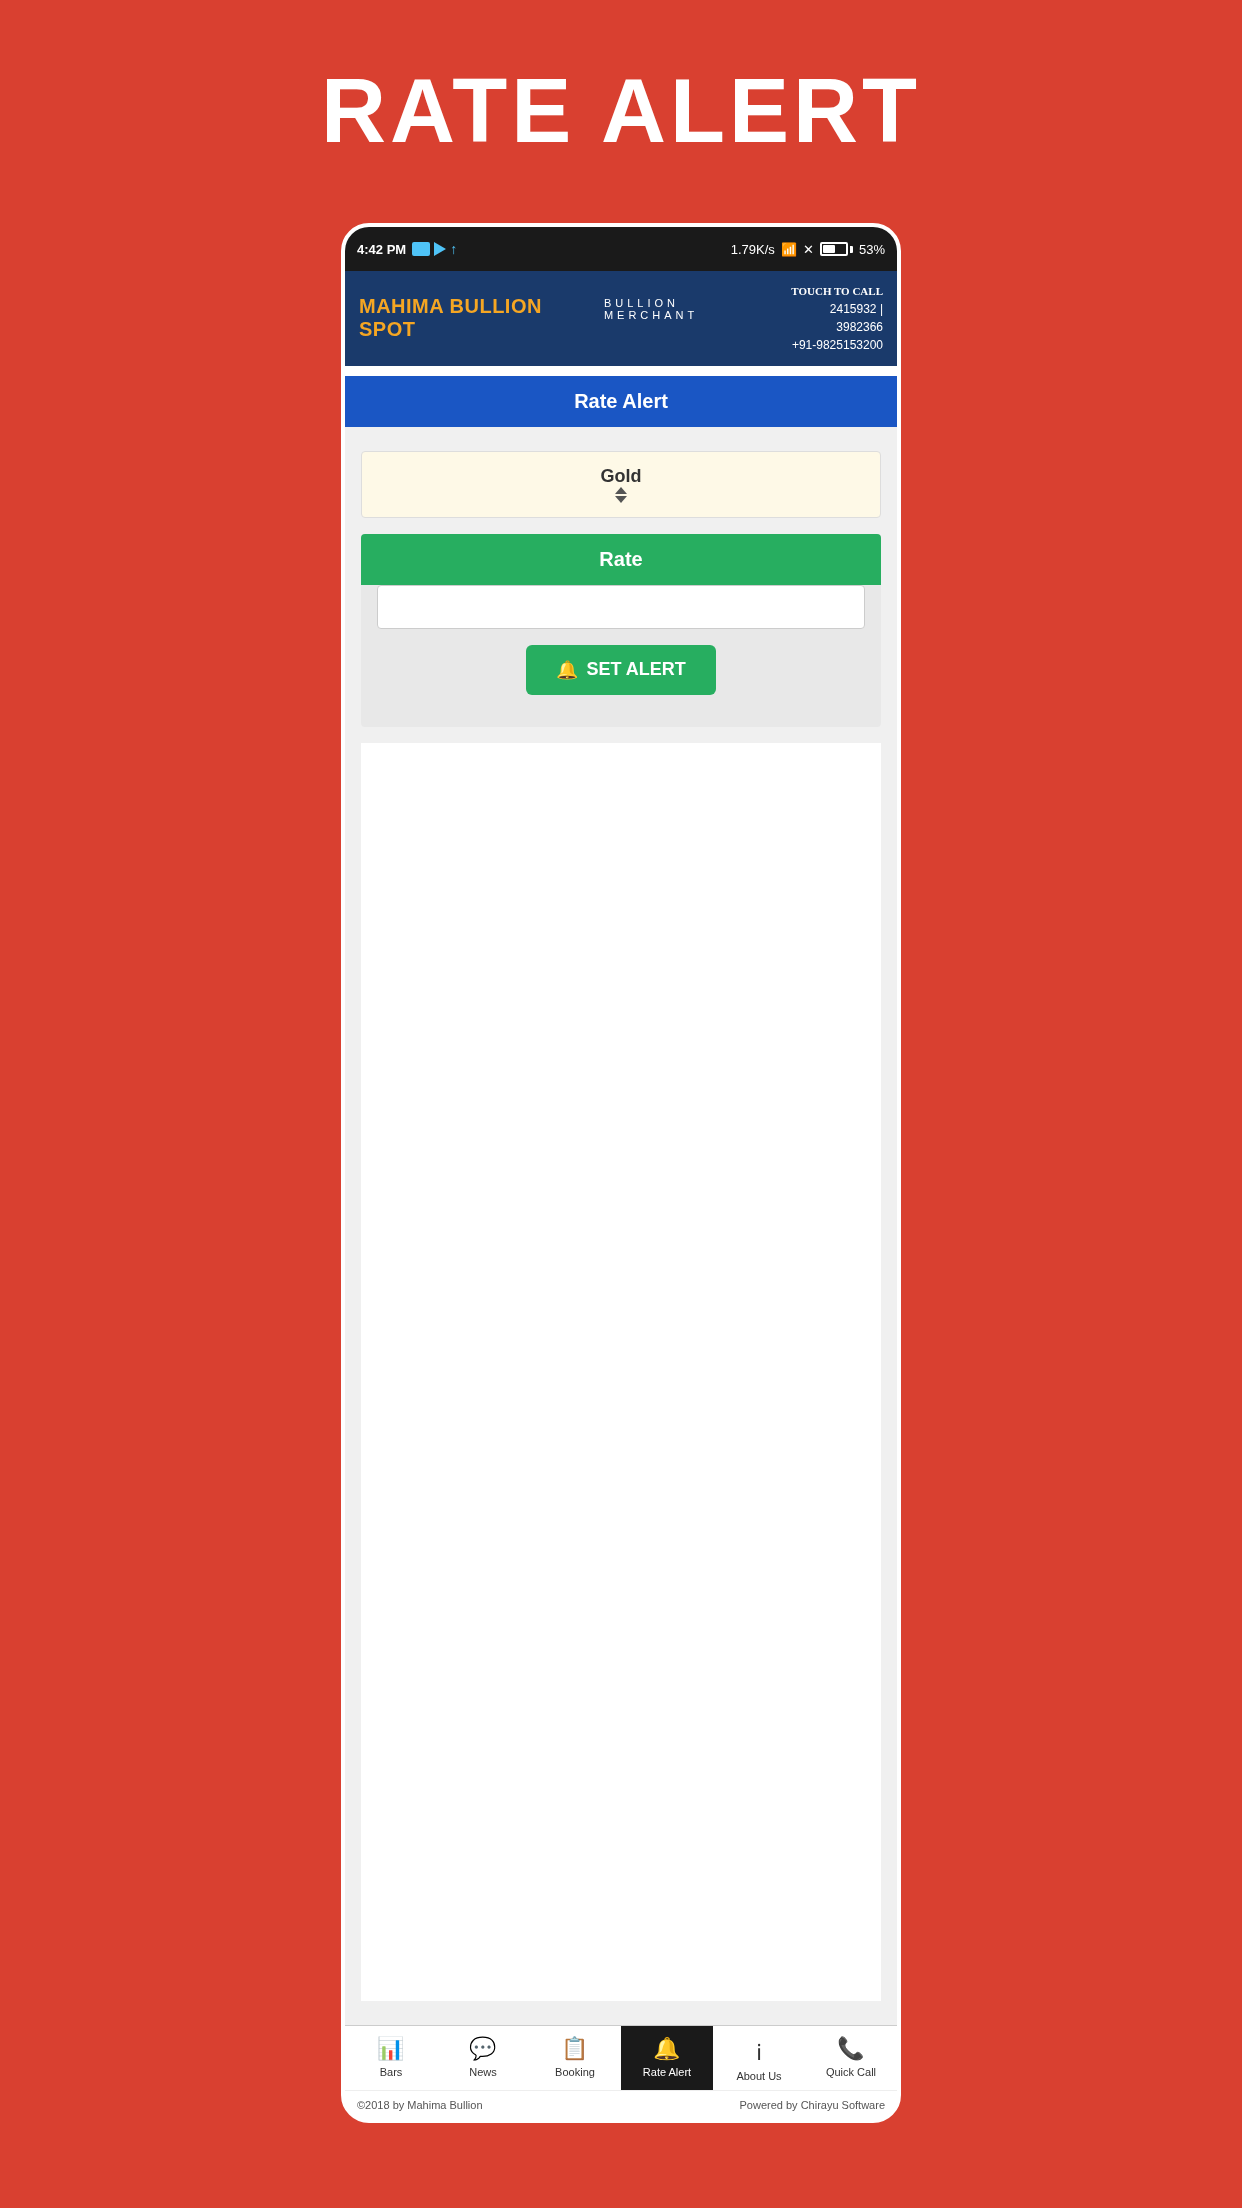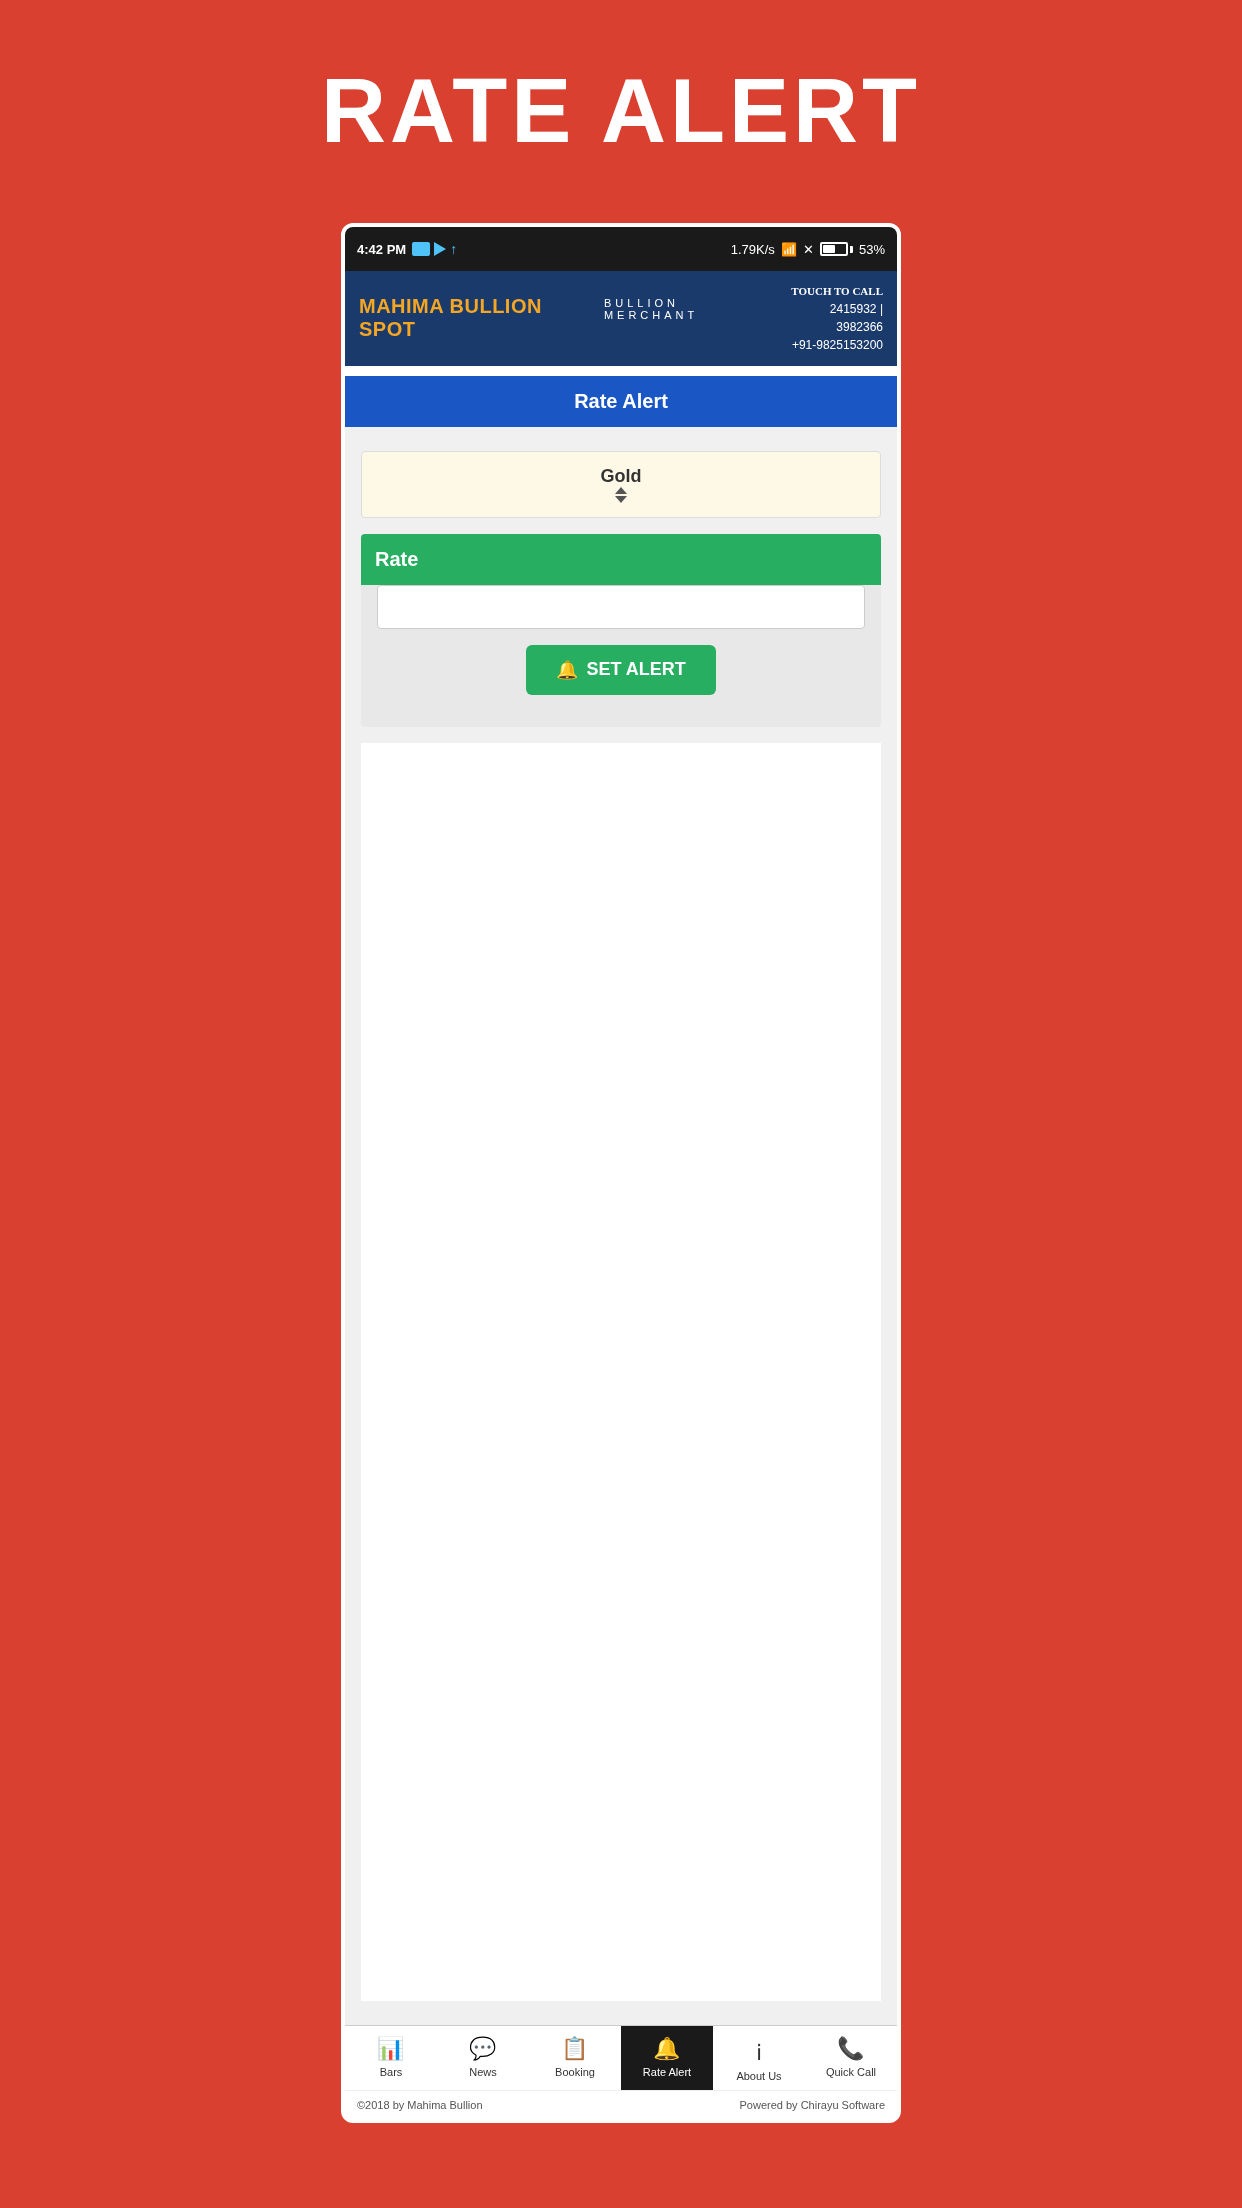--- a/index.html
+++ b/index.html
@@ -23,21 +23,21 @@
       margin-top: 60px;
       margin-bottom: 60px;
       letter-spacing: 4px;
       text-transform: uppercase;
     }
 
     .phone-frame {
       width: 560px;
       height: 1900px;
       border: 4px solid white;
-      border-radius: 12px;
+      border-radius: 28px;
       overflow: hidden;
       background: white;
       display: flex;
       flex-direction: column;
       position: relative;
     }
 
     
     .status-bar {
       background: #1a1a1a;
@@ -245,21 +245,21 @@
       width: 100%;
       background: #e8e8e8;
       border-radius: 4px;
       overflow: hidden;
     }
 
     .rate-button {
       width: 100%;
       background: #27ae60;
       padding: 14px;
-      text-align: left;
+      text-align: center;
       color: white;
       font-size: 20px;
       font-weight: bold;
     }
 
     .rate-value {
       text-align: center;
       padding: 16px;
       font-size: 22px;
       font-weight: bold;

